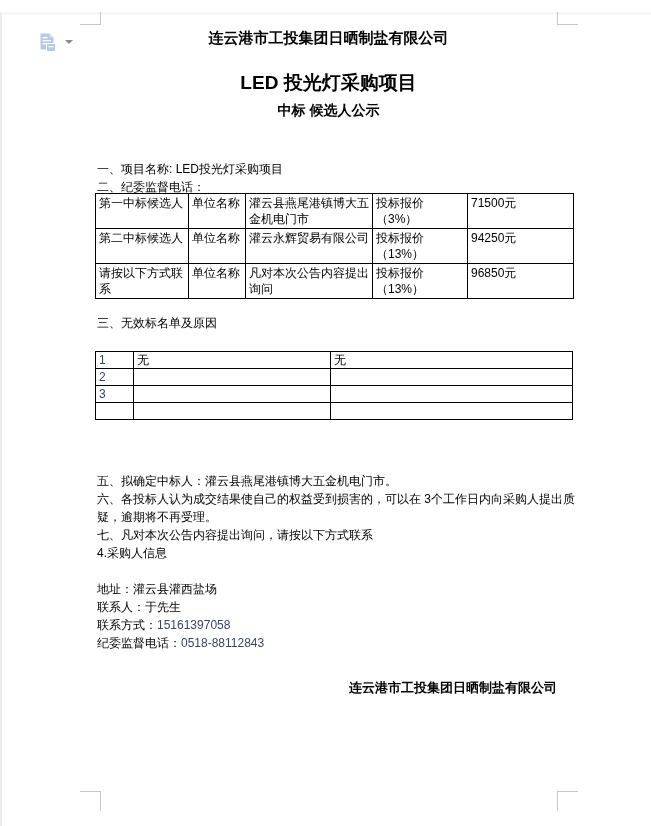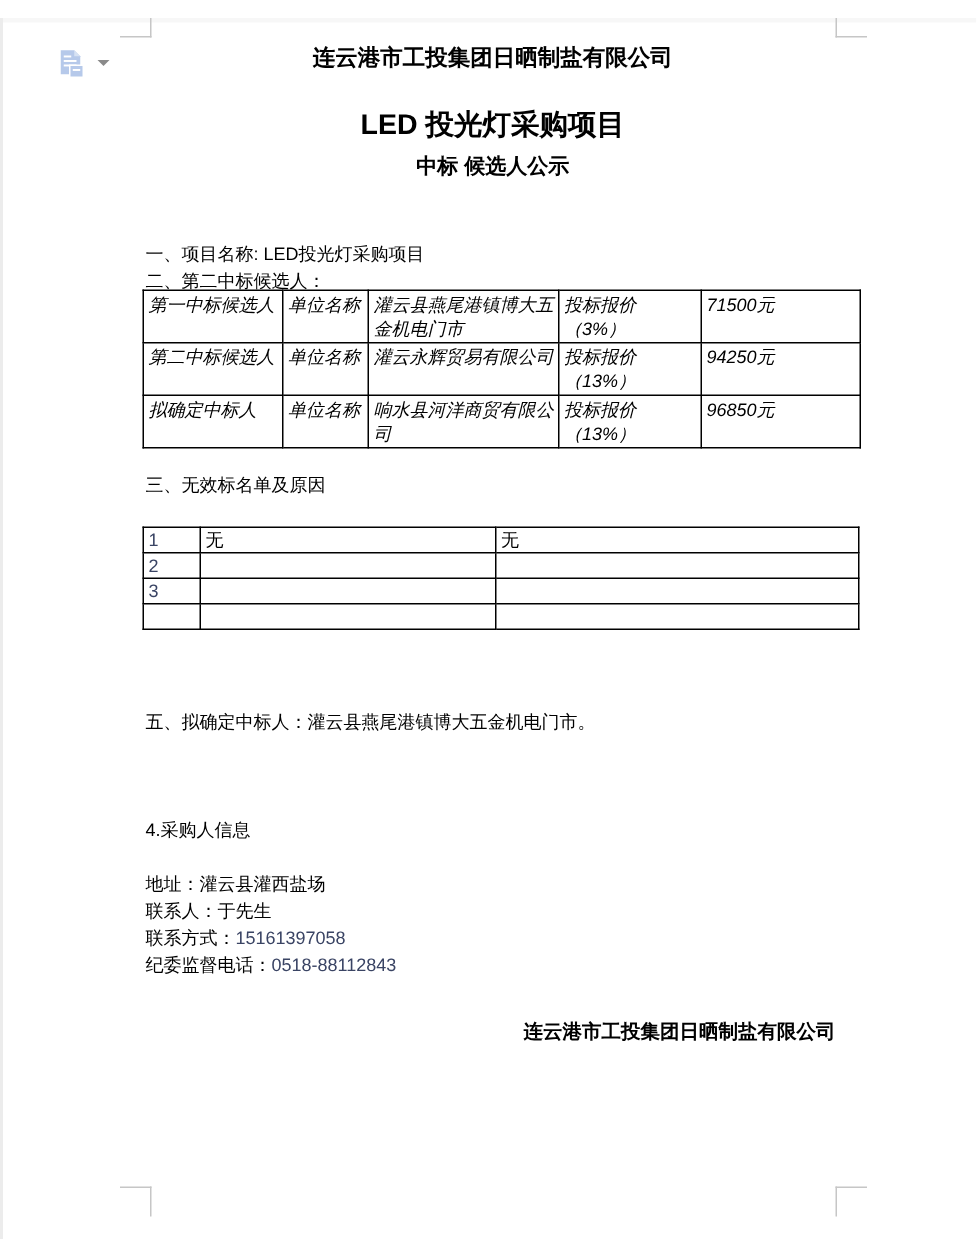--- a/index.html
+++ b/index.html
@@ -33,21 +33,21 @@
   .t-project { top:58px; font-size:19px; }
   .t-announce { top:90px; font-size:14px; }
 
   .line { left:97px; font-size:12px; line-height:16px; white-space:nowrap; }
   .wrapblock { left:97px; width:486px; font-size:12px; line-height:18px; }
 
   table { border-collapse:collapse; table-layout:fixed; }
   td, th { border:1px solid #000; font-size:12px; line-height:16px;
            padding:1px 3px; vertical-align:top; text-align:left;
            font-weight:normal; overflow:hidden; }
-  .tbl-candidates { position:absolute; left:95px; top:181px; width:478px;font-style:italic; }
+  .tbl-candidates { position:absolute; left:95px; top:181px; width:478px; }
   .tbl-candidates td { height:32px; }
   .tbl-invalid { position:absolute; left:95px; top:339px; width:477px; }
   .tbl-invalid td, .tbl-invalid th { height:16px; padding:0 3px; }
   .num { color:#3a4464; }
 
   .sig { left:100px; width:457px; text-align:right; font-size:13px; font-weight:bold; white-space:nowrap; }
 </style>
 </head>
 <body>
 
@@ -72,21 +72,21 @@
       <rect x="8.5" y="13" width="5" height="1.3" fill="#ffffff"></rect>
     </svg>
     <span class="caret"></span>
   </div>
 
   <div class="abs center-area b t-company">连云港市工投集团日晒制盐有限公司</div>
   <div class="abs center-area b t-project">LED 投光灯采购项目</div>
   <div class="abs line" style="top:149px">一、项目名称: LED投光灯采购项目</div>
 
   <div class="abs center-area b t-announce">中标 候选人公示</div>
-  <div class="abs line" style="top:167px">二、第二中标候选人：</div>
+  <div class="abs line" style="top:167px">二、纪委监督电话：</div>
 
   <table class="tbl-candidates">
     <colgroup>
         <col style="width:93px">
         <col style="width:57px">
         <col style="width:127px">
         <col style="width:95px">
         <col style="width:106px">
       </colgroup>
     <tbody>
@@ -98,23 +98,23 @@
       <td>71500元</td>
     </tr>
     <tr>
       <td>第二中标候选人</td>
       <td>单位名称</td>
       <td>灌云永辉贸易有限公司</td>
       <td>投标报价（13%）</td>
       <td>94250元</td>
     </tr>
     <tr>
-      <td>拟确定中标人</td>
+      <td>请按以下方式联系</td>
       <td>单位名称</td>
-      <td>响水县河洋商贸有限公司</td>
+      <td>凡对本次公告内容提出询问</td>
       <td>投标报价（13%）</td>
       <td>96850元</td>
     </tr>
   </tbody>
     </table>
 
   <div class="abs line" style="top:303px">三、无效标名单及原因</div>
 
   <table class="tbl-invalid">
     <colgroup>
@@ -140,20 +140,22 @@
     </tr>
     <tr>
       <td class="num"></td>
       <td></td>
       <td></td>
     </tr>
   </tbody>
     </table>
 
   <div class="abs line" style="top:461px">五、拟确定中标人：灌云县燕尾港镇博大五金机电门市。</div>
+  <div class="abs wrapblock" style="top:478px">六、各投标人认为成交结果使自己的权益受到损害的，可以在 3个工作日内向采购人提出质疑，逾期将不再受理。</div>
+  <div class="abs line" style="top:515px">七、凡对本次公告内容提出询问，请按以下方式联系</div>
   <div class="abs line" style="top:533px">4.采购人信息</div>
 
   <div class="abs line" style="top:569px"><span>地址：</span><span>灌云县灌西盐场</span></div>
   <div class="abs line" style="top:587px"><span>联系人：</span><span>于先生</span></div>
   <div class="abs line" style="top:605px"><span>联系方式：</span><span class="num">15161397058</span></div>
   <div class="abs line" style="top:623px"><span>纪委监督电话：</span><span class="num">0518-88112843</span></div>
 
   <div class="abs sig" style="top:667px">连云港市工投集团日晒制盐有限公司</div>
 
 </div>

